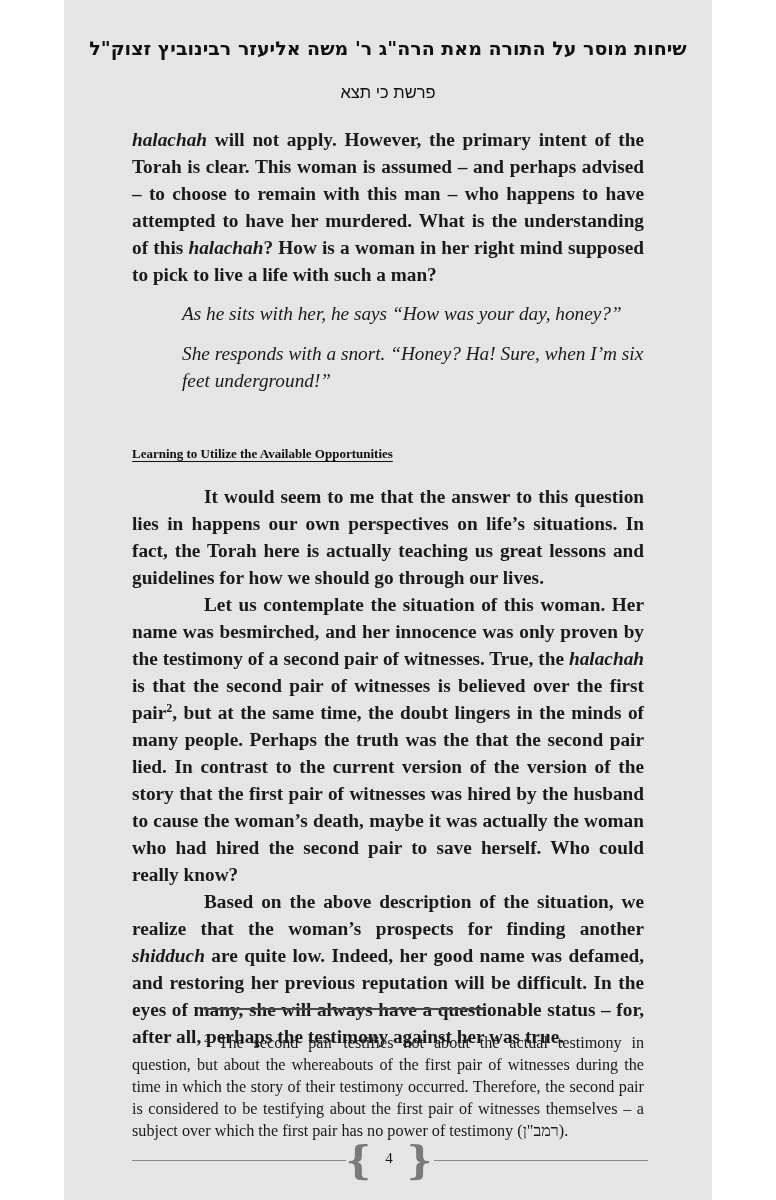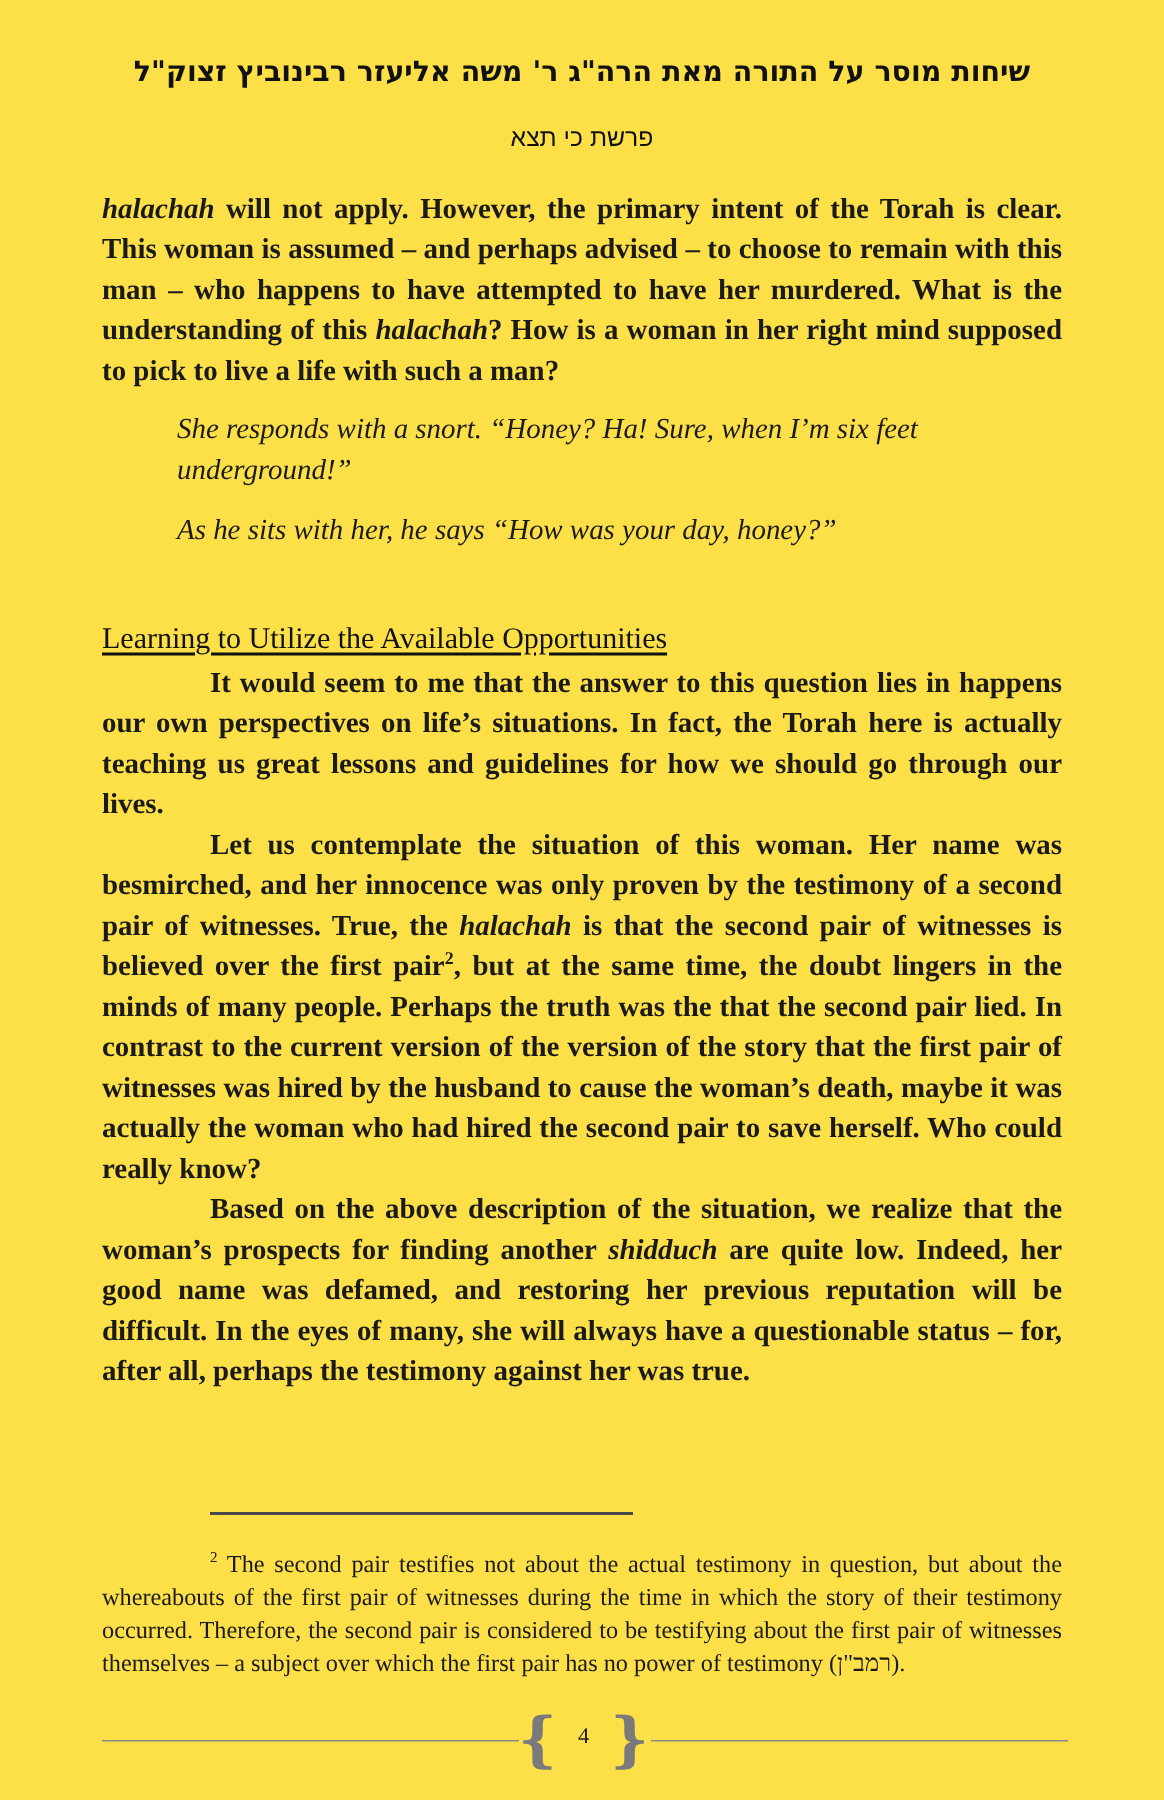--- a/index.html
+++ b/index.html
@@ -2,24 +2,24 @@
 <html><head>
 <meta charset="utf-8">
 <style>
   html, body {
     margin: 0;
     padding: 0;
     background: #ffffff;
   }
   .page {
     position: relative;
-    width: 776px;
+    width: 648px;
     height: 1200px;
     margin: 0 auto;
-    background: #fde047;
+    background: #e5e5e5;
     font-family: "Liberation Serif", "DejaVu Serif", serif;
     color: #1a1a1a;
     overflow: hidden;
   }
   .header {
     padding-top: 36px;
     text-align: center;
   }
   .hebrew-title {
     font-family: "DejaVu Serif", "DejaVu Sans", serif;
@@ -57,23 +57,23 @@
   .quote-block {
     margin: 12px 0 0 50px;
   }
   .quote {
     margin: 0 0 13px 0;
     font-style: italic;
     text-align: left;
     line-height: 27px;
   }
   .section-heading {
-    margin: 46px 0 2px 0;
-    font-size: 20px;
-    font-weight: normal;
+    margin: 46px 0 16px 0;
+    font-size: 13px;
+    font-weight: bold;
     text-decoration: underline;
     text-underline-offset: 3px;
     color: #111111;
   }
   .footnote-area {
     position: absolute;
     left: 68px;
     right: 68px;
     top: 1008px;
   }
@@ -129,22 +129,22 @@
   <div class="header">
     <div class="hebrew-title" dir="rtl">שיחות מוסר על התורה מאת הרה"ג ר' משה אליעזר רבינוביץ זצוק"ל</div>
     <div class="hebrew-subtitle" dir="rtl">פרשת כי תצא</div>
   </div>
 
   <div class="content">
 
     <p class="para"><i>halachah</i><span> will not apply. However, the primary intent of the Torah is clear. This woman is assumed – and perhaps advised – to choose to remain with this man – who happens to have attempted to have her murdered. What is the understanding of this </span><i>halachah</i><span>? How is a woman in her right mind supposed to pick to live a life with such a man?</span></p>
 
     <div class="quote-block">
+      <p class="quote">As he sits with her, he says “How was your day, honey?”</p>
       <p class="quote">She responds with a snort. “Honey? Ha! Sure, when I’m six feet underground!”</p>
-      <p class="quote">As he sits with her, he says “How was your day, honey?”</p>
     </div>
 
     <h2 class="section-heading">Learning to Utilize the Available Opportunities</h2>
 
     <p class="para indent">It would seem to me that the answer to this question lies in happens our own perspectives on life’s situations. In fact, the Torah here is actually teaching us great lessons and guidelines for how we should go through our lives.</p>
 
     <p class="para indent"><span>Let us contemplate the situation of this woman. Her name was besmirched, and her innocence was only proven by the testimony of a second pair of witnesses. True, the </span><i>halachah</i><span> is that the second pair of witnesses is believed over the first pair</span><sup>2</sup><span>, but at the same time, the doubt lingers in the minds of many people. Perhaps the truth was the that the second pair lied. In contrast to the current version of the version of the story that the first pair of witnesses was hired by the husband to cause the woman’s death, maybe it was actually the woman who had hired the second pair to save herself. Who could really know?</span></p>
 
     <p class="para indent"><span>Based on the above description of the situation, we realize that the woman’s prospects for finding another </span><i>shidduch</i><span> are quite low. Indeed, her good name was defamed, and restoring her previous reputation will be difficult. In the eyes of many, she will always have a questionable status – for, after all, perhaps the testimony against her was true.</span></p>
 

